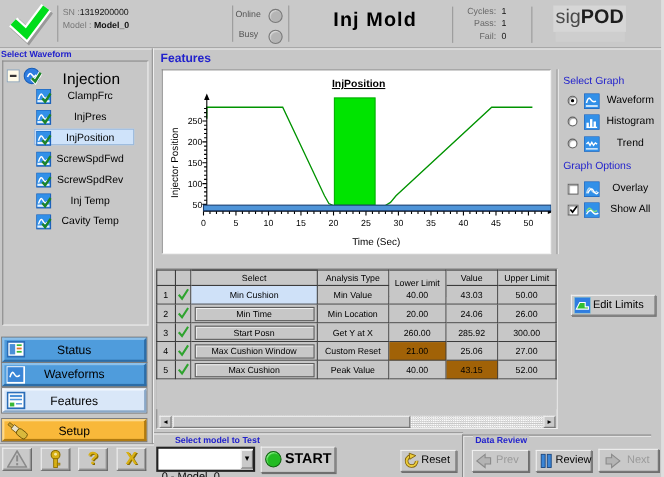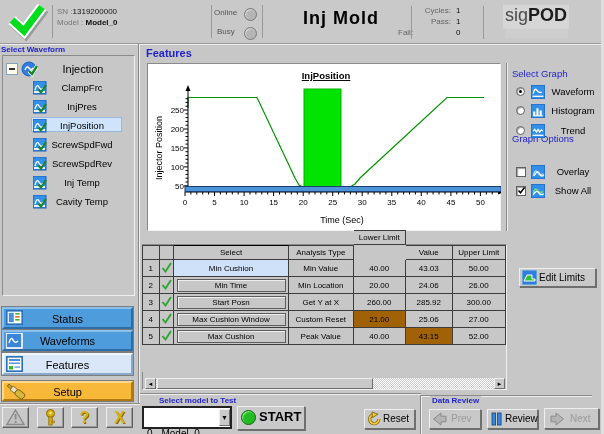--- a/index.html
+++ b/index.html
@@ -29,21 +29,21 @@
 <div class="abs" style="left:262px;top:5px;width:1px;height:33px;background:#9a9a9a"></div>
 <div class="abs" style="left:214px;top:8px;font-size:8px;color:#555">Online</div>
 <div class="abs" style="left:244px;top:8px;width:13px;height:13px;border-radius:50%;background:#b5b5b5;border:1px solid #7a7a7a;box-shadow:inset 1px 1px 1px #d8d8d8"></div>
 <div class="abs" style="left:217px;top:27px;font-size:8px;color:#555">Busy</div>
 <div class="abs" style="left:244px;top:27px;width:13px;height:13px;border-radius:50%;background:#b5b5b5;border:1px solid #7a7a7a;box-shadow:inset 1px 1px 1px #d8d8d8"></div>
 <div class="abs" style="left:303px;top:8px;font-size:18px;font-weight:bold;letter-spacing:1px">Inj Mold</div>
 <div class="abs" style="left:411px;top:6px;width:1px;height:33px;background:#9a9a9a"></div>
 <div class="abs" style="left:483px;top:6px;width:1px;height:33px;background:#9a9a9a"></div>
 <div class="abs" style="left:398px;top:6px;width:53px;font-size:8px;color:#666;text-align:right">Cycles:</div>
 <div class="abs" style="left:398px;top:17px;width:53px;font-size:8px;color:#666;text-align:right">Pass:</div>
-<div class="abs" style="left:398px;top:28px;width:53px;font-size:8px;color:#666;">Fail:</div>
+<div class="abs" style="left:398px;top:28px;width:53px;font-size:8px;color:#666;text-align:right">Fail:</div>
 <div class="abs" style="left:456px;top:6px;font-size:8px;color:#111">1</div>
 <div class="abs" style="left:456px;top:17px;font-size:8px;color:#111">1</div>
 <div class="abs" style="left:456px;top:28px;font-size:8px;color:#111">0</div>
 <div class="abs" style="left:503px;top:5px;width:66px;height:24px;background:#d6d6d6"></div>
 <div class="abs" style="left:505px;top:29px;width:63px;height:9px;background:#cecece"></div>
 <div class="abs" style="left:505px;top:5px;font-size:18px;color:#4a4a4a">sig<b style="color:#1d1d1d">POD</b></div>
 
 <div class="abs" style="left:138px;top:44px;width:1px;height:360px;background:#8a8a8a"></div>
 <div class="abs" style="left:139px;top:44px;width:1px;height:360px;background:#efefef"></div>
 <div class="abs blue" style="left:1px;top:45px;font-size:8px;font-weight:bold">Select Waveform</div>
@@ -51,21 +51,21 @@
 
 <div class="abs" style="left:6px;top:63px;width:12px;height:12px;background:#fffbe8;border:1px solid #8aa0b8;display:flex;align-items:center;justify-content:center">
     <div style="width:6px;height:2px;background:#333"></div>
   </div>
 <svg class="abs" style="left:21px;top:61px" width="17" height="17" viewBox="0 0 17 17">
   <circle cx="8" cy="8" r="7" fill="#2f7de0" stroke="#1a5fb8"></circle>
   <path d="M4 9 Q6 4 8 7 T12 7" fill="none" stroke="#fff" stroke-width="1.4"></path>
   <path d="M8 10 L11 13 L16 5" fill="none" stroke="#fff" stroke-width="4"></path>
   <path d="M8 10 L11 13 L16 5" fill="none" stroke="#1c8428" stroke-width="2.4"></path>
 </svg>
-<div class="abs" style="left:40px;top:63px;width:86px;text-align:center;font-size:11px">Injection</div>
+<div class="abs" style="left:40px;top:63px;width:86px;text-align:center;font-size:14px">Injection</div>
 
 <div class="abs" style="left:31px;top:117px;width:91px;height:15px;background:#cfe3fa;border:1px solid #9ab8dc"></div>
 <div id="tree">
     <svg class="abs" style="left:33px;top:81px" width="14" height="14" viewBox="0 0 14 14">
       <rect x="0" y="0" width="13" height="13" fill="#3290e8" stroke="#1a5fb8" stroke-width="1"></rect>
       <rect x="1" y="10" width="11" height="2" fill="#e8f2fc"></rect>
       <path d="M2 9 Q4 2 6 6 T10 7" fill="none" stroke="#fff" stroke-width="1.3"></path>
       <path d="M5.5 8.5 L8 11.5 L13 4" fill="none" stroke="#1c8428" stroke-width="2.2"></path>
     </svg>
     <div class="abs" style="left:48px;top:82px;width:68px;text-align:center;font-size:9.5px;white-space:nowrap;display:flex;justify-content:center">ClampFrc</div>
@@ -281,21 +281,21 @@
       <text x="244.8" y="142">35</text>
       <text x="274.3" y="142">40</text>
       <text x="303.9" y="142">45</text>
       <text x="333.4" y="142">50</text>
     </g>
   <text x="15" y="85" font-size="9" font-family="Liberation Sans" text-anchor="middle" transform="rotate(-90 15 85)">Injector Position</text>
   <text x="195" y="160" font-size="9" font-family="Liberation Sans" text-anchor="middle">Time (Sec)</text>
 </svg>
 
 <div class="abs blue" style="left:512px;top:68px;font-size:9.5px">Select Graph</div>
-<div class="abs blue" style="left:512px;top:133px;font-size:9.5px">Graph Options</div>
+<div class="abs blue" style="left:512px;top:146px;font-size:9.5px">Graph Options</div>
 <div class="abs" style="left:506px;top:63px;width:1px;height:168px;background:#8a8a8a"></div>
 <div class="abs" style="left:507px;top:63px;width:1px;height:168px;background:#ededed"></div>
 <div id="radios">
     <div class="abs" style="left:516px;top:86.5px;width:9px;height:9px;border-radius:50%;background:#fff;border:1px solid #606060;box-shadow:inset 1px 1px 1px #a0a0a0"></div>
     <div class="abs" style="left:519px;top:89.5px;width:3px;height:3px;border-radius:50%;background:#000"></div>
     <svg class="abs" style="left:531px;top:84.5px" width="14" height="14" viewBox="0 0 13 13">
       <rect width="13" height="13" fill="#3290e8" stroke="#1a5fb8"></rect>
       <path d="M2 8 Q3.5 2 5.5 5 T10 6.5" fill="none" stroke="#fff" stroke-width="1.3"></path>
       <line x1="1.5" y1="10.5" x2="11.5" y2="10.5" stroke="#fff" stroke-width="1.2"></line>
     </svg>
@@ -334,21 +334,21 @@
     </svg>
     <div class="abs" style="left:548px;top:184.5px;width:50px;text-align:center;font-size:9.5px">Show All</div>
   </div>
 
 <div class="abs" style="left:142px;top:244px;width:365px;height:146px;background:#c7c7c7;border:1px solid #8a8a8a;border-right-color:#efefef;border-bottom-color:#efefef"></div>
 <div id="table">
     <div class="cell" style="left:142px;top:245px;width:17.5px;height:15px;background:#c7c7c7;border-top:1px solid #3c3c3c;border-left:1px solid #3c3c3c;"></div>
     <div class="cell" style="left:159.5px;top:245px;width:14.5px;height:15px;background:#c7c7c7;border-top:1px solid #3c3c3c;"></div>
     <div class="cell" style="left:174px;top:245px;width:115px;height:15px;background:#c7c7c7;border-top:1px solid #000000;">Select</div>
     <div class="cell" style="left:289px;top:245px;width:64.5px;height:15px;background:#c7c7c7;border-top:1px solid #3c3c3c;">Analysis Type</div>
-    <div class="cell" style="left:353.5px;top:230px;width:52.5px;height:15px;background:#c7c7c7;border-top:1px solid #3c3c3c;">Lower Limit</div>
+    <div class="cell" style="left:353.5px;top:245px;width:52.5px;height:25px;background:#c7c7c7;border-top:1px solid #3c3c3c;">Lower Limit</div>
     <div class="cell" style="left:406px;top:245px;width:46.5px;height:15px;background:#c7c7c7;border-top:1px solid #3c3c3c;">Value</div>
     <div class="cell" style="left:452.5px;top:245px;width:53.5px;height:15px;background:#c7c7c7;border-top:1px solid #3c3c3c;">Upper Limit</div>
     <div class="cell" style="left:142px;top:260px;width:17.5px;height:17px;background:#c7c7c7;border-left:1px solid #3c3c3c">1</div>
     <div class="cell" style="left:159.5px;top:260px;width:14.5px;height:17px;background:#c7c7c7">
       <svg width="11" height="12" viewBox="0 0 11 12">
         <path d="M1.5 6 L4.5 9.5 L10 1" fill="none" stroke="#2fa32f" stroke-width="1.9"></path>
       </svg>
     </div>
     <div class="cell" style="left:174px;top:260px;width:115px;height:17px;background:#cfe1f8">Min Cushion</div>
     <div class="cell" style="left:289px;top:260px;width:64.5px;height:17px;background:#c7c7c7">Min Value</div>

